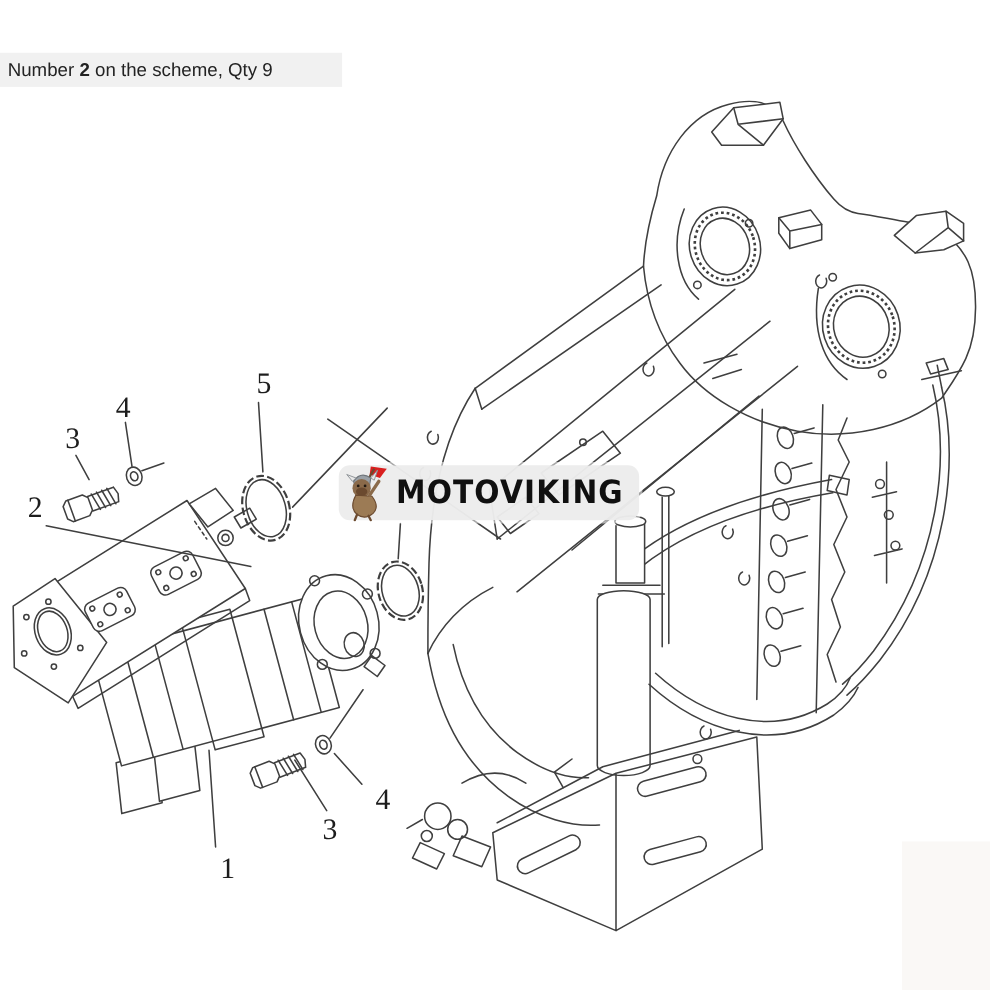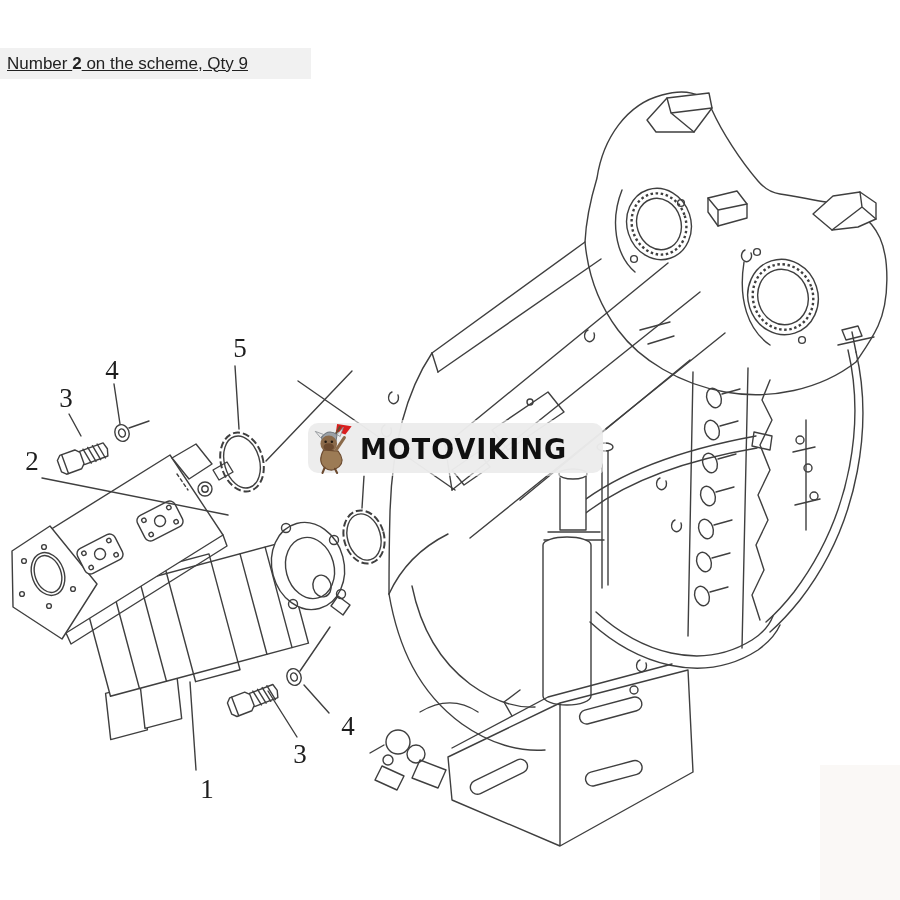--- a/index.html
+++ b/index.html
@@ -4,24 +4,24 @@
 <style>
   html,body{margin:0;padding:0;background:#fff;}
   body{width:900px;height:900px;position:relative;overflow:hidden;
        font-family:"Liberation Sans",sans-serif;}
   .stage{position:absolute;left:0;top:0;width:900px;height:900px;}
   
   .hdr{position:absolute;left:0;top:48px;width:311px;height:31px;
        background:#f1f1f1;display:flex;align-items:center;
        padding-left:7px;box-sizing:border-box;
        font-size:17px;color:#222;}
-  .hdr span{white-space:pre;text-decoration:underline;}
+  .hdr span{white-space:pre;}
   .hdr b{white-space:pre;font-weight:bold;}
   
-  .wm{position:absolute;left:308px;top:423px;width:295px;height:50px;
+  .wm{position:absolute;left:308px;top:423px;width:273px;height:50px;
       background:rgba(236,236,236,0.97);border-radius:10px;
       box-shadow:0 0 0 3px rgba(255,255,255,0.55);
       display:flex;align-items:center;padding-left:6px;box-sizing:border-box;}
   .wm-text{font-family:"DejaVu Sans",sans-serif;font-weight:800;
            font-size:27px;letter-spacing:1px;color:#101010;
            margin-left:4px;white-space:pre;transform:scaleY(1.08);}
   svg{display:block;}
   .ln{stroke:#3f3f3f;stroke-width:1.4;fill:none;
       stroke-linecap:round;stroke-linejoin:round;}
   .lnw{stroke:#3f3f3f;stroke-width:1.4;fill:#ffffff;

